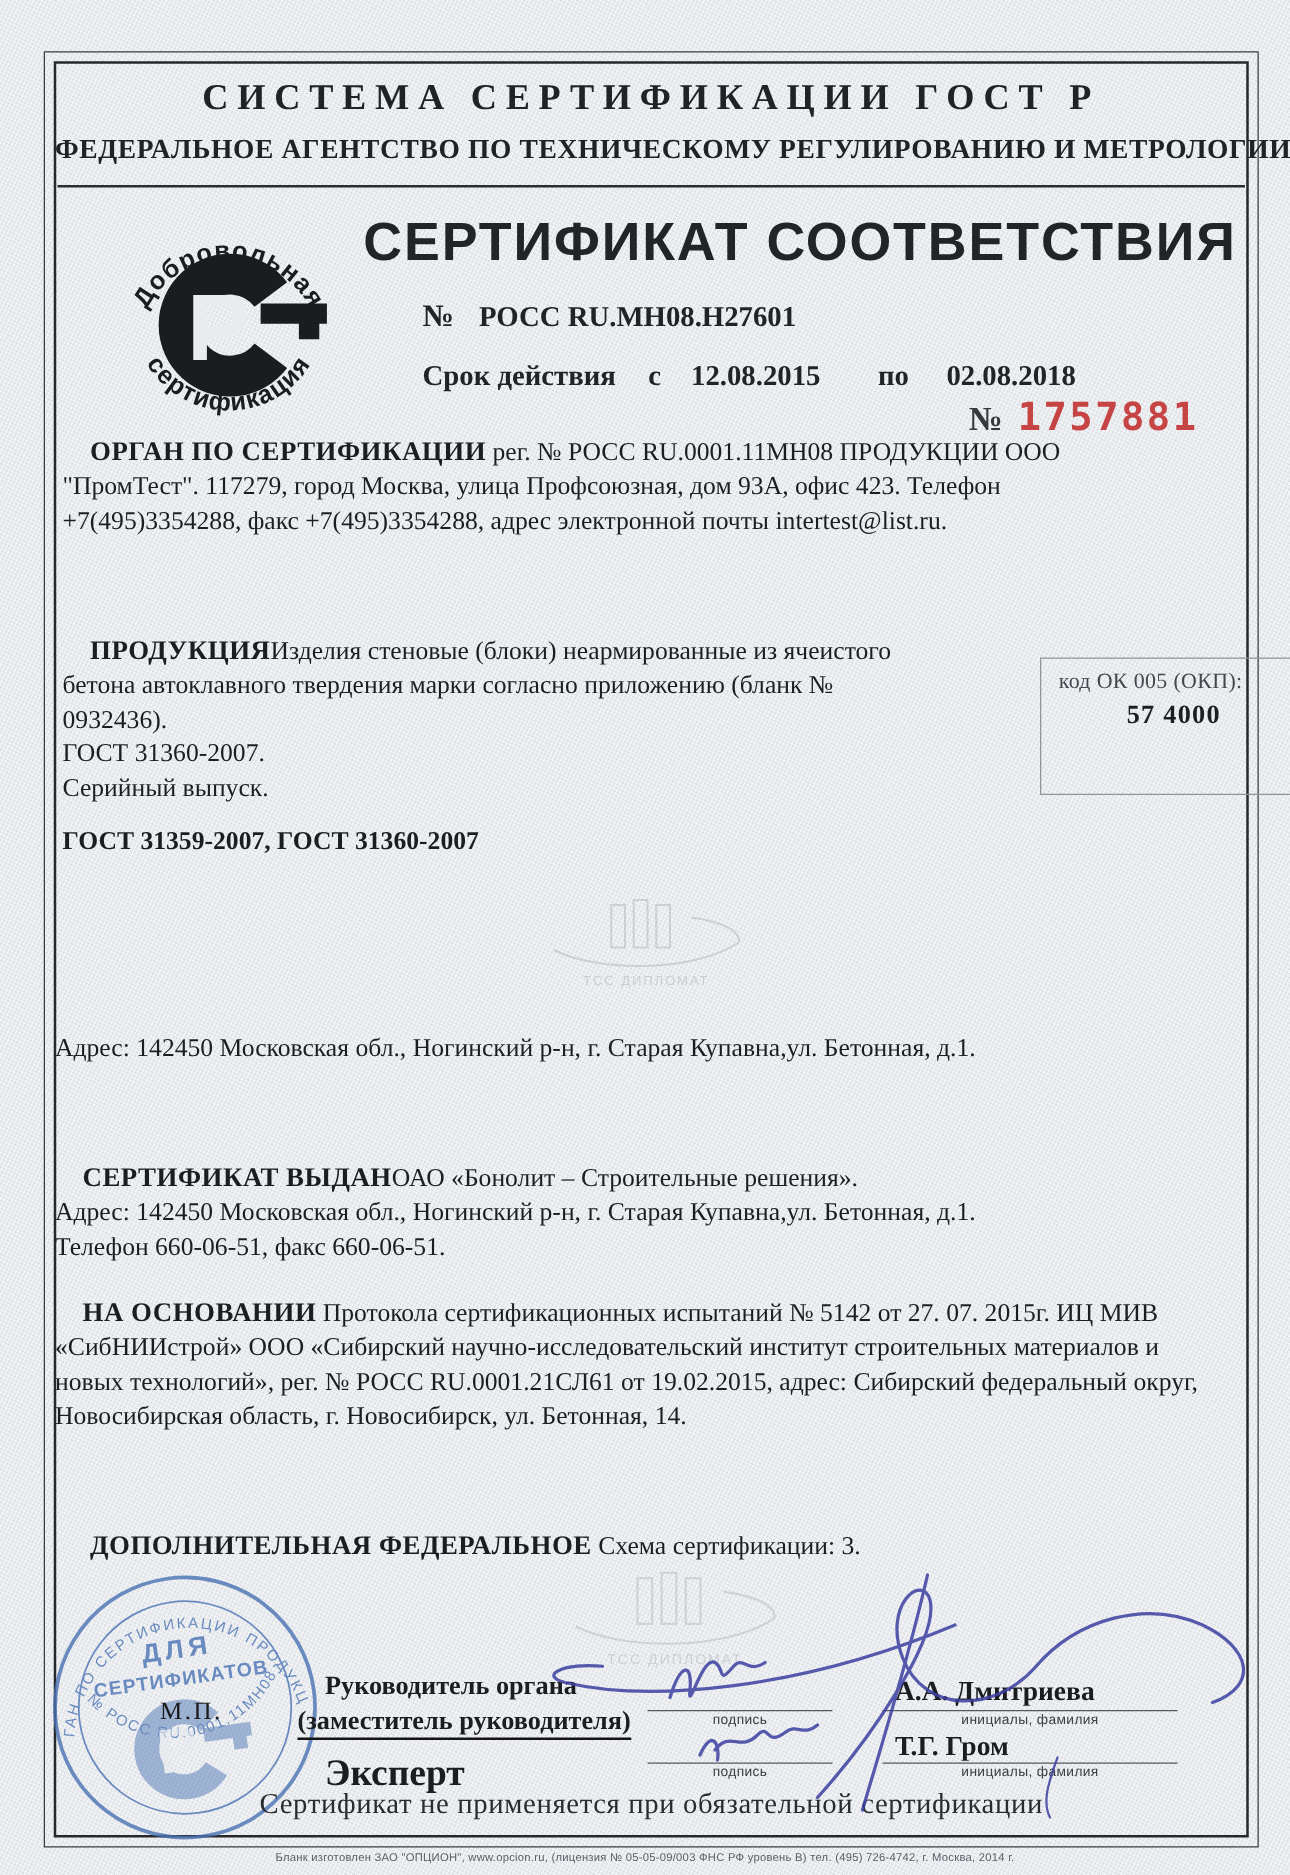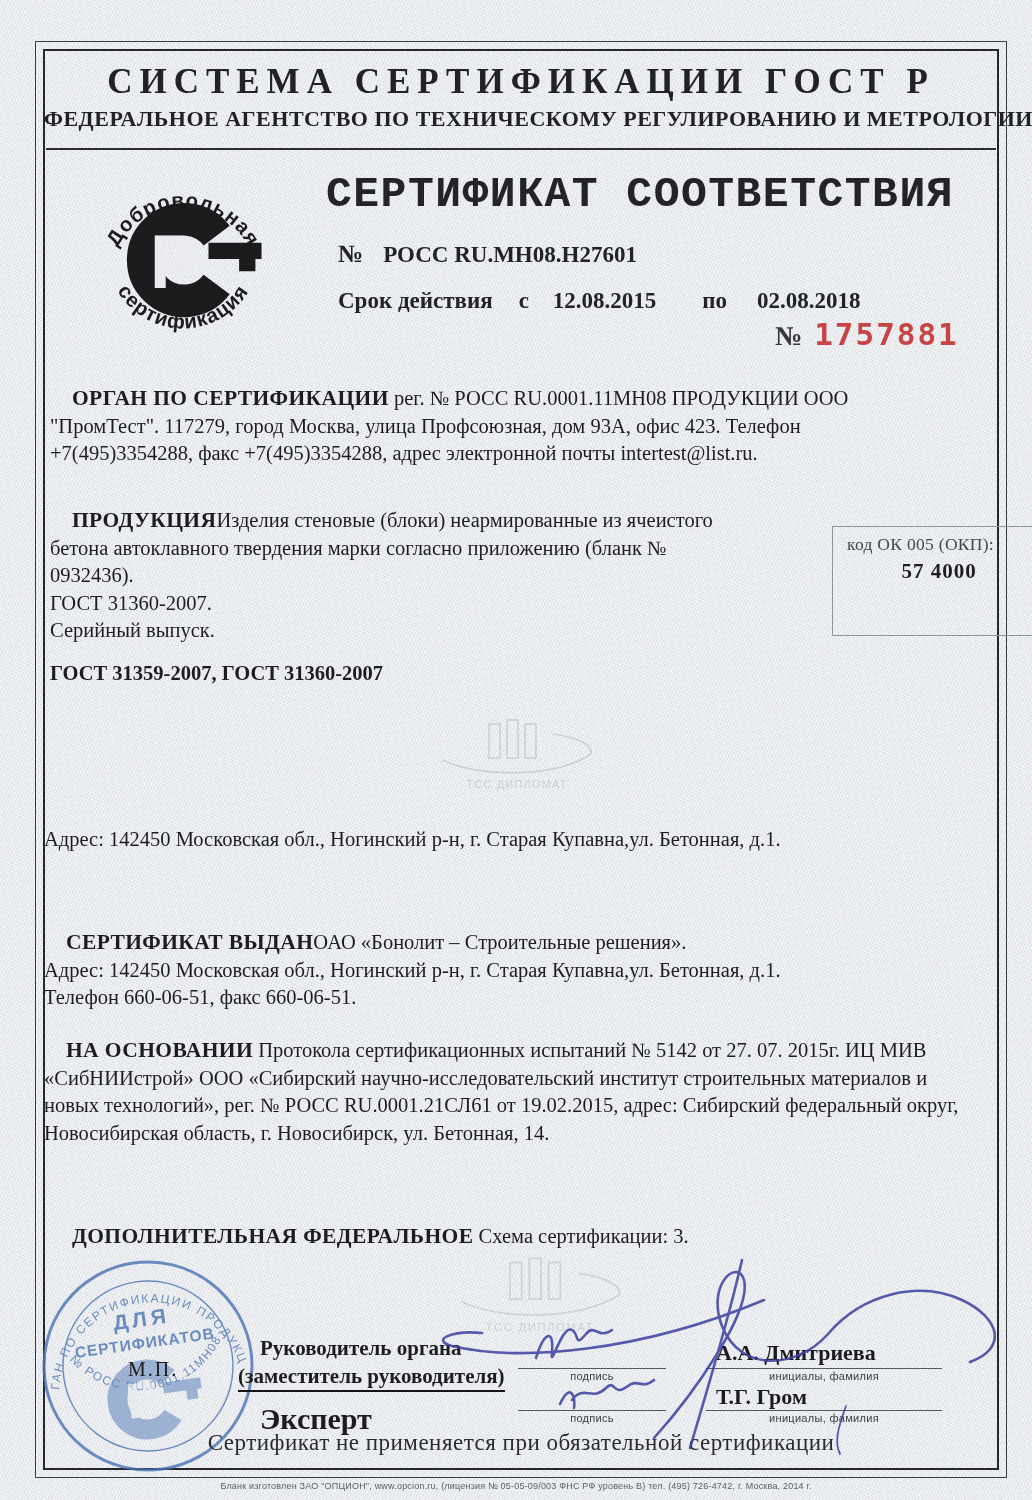--- a/index.html
+++ b/index.html
@@ -8,26 +8,26 @@
     font-family:"Liberation Serif", serif; color:#1c1d1f;
     background-color:#e9ebee;
     background-image:
       repeating-linear-gradient(115deg, rgba(255,255,255,.5) 0px, rgba(255,255,255,.5) 1px, transparent 1px, transparent 3px),
       repeating-linear-gradient(25deg, rgba(176,184,194,.20) 0px, rgba(176,184,194,.20) 1px, transparent 1px, transparent 3px);
   }
   .abs{position:absolute;}
   .frame-outer{position:absolute; left:35px; top:41px; right:25px; bottom:22px; border:1.6px solid #3a3d40;}
   .frame-inner{position:absolute; left:43px; top:49px; right:33px; bottom:30px; border:2.6px solid #26282a;}
   .header-line1{position:absolute; left:44px; right:34px; top:62px; text-align:center;
-    font-weight:bold; font-size:35px; letter-spacing:7px; color:#202225; white-space:nowrap;}
+    font-weight:bold; font-size:29px; letter-spacing:7px; color:#202225; white-space:nowrap;}
   .header-line2{position:absolute; left:44px; right:34px; top:106px; text-align:center;
     font-weight:bold; font-size:22px; letter-spacing:.5px; color:#202225; white-space:nowrap;}
   .header-rule{position:absolute; left:46px; right:36px; top:148px; border-top:2.2px solid #2b2d2f;}
   .doc-title{position:absolute; left:282px; top:170px; width:716px; text-align:center;
-    font-family:Liberation Mono, monospace; font-weight:bold; font-size:43px;
+    font-family:Liberation Sans, sans-serif; font-weight:bold; font-size:43px;
     letter-spacing:1.5px; color:#232426; white-space:nowrap;}
   .certno-line{position:absolute; left:338px; top:240px; font-weight:bold; font-size:23px; color:#212325;}
   .certno-line .no{font-size:25px; margin-right:20px;}
   .validity{position:absolute; left:338px; top:288px; font-weight:bold; font-size:23px; color:#212325;}
   .validity span{display:inline-block;}
   .v-c{margin-left:26px;} .v-d1{margin-left:24px;} .v-po{margin-left:46px;} .v-d2{margin-left:30px;}
   .blankno{position:absolute; left:775px; top:316px; white-space:nowrap;}
   .blankno .no{font-size:27px; font-weight:bold; color:#37393c;}
   .blankno .num{font-family:"DejaVu Sans Mono", monospace; font-size:31px; color:#c64444;
     letter-spacing:2px; margin-left:12px; font-weight:bold;}
@@ -110,21 +110,21 @@
   <div class="certno-line">
     <span class="no">№</span><span>РОСС RU.MH08.H27601</span>
   </div>
   <div class="validity">
     <span>Срок действия</span><span class="v-c">с</span><span class="v-d1">12.08.2015</span><span class="v-po">по</span><span class="v-d2">02.08.2018</span>
   </div>
   <div class="blankno">
     <span class="no">№</span><span class="num">1757881</span>
   </div>
 
-  <p class="sec para" style="left:50px;top:384px;width:840px">
+  <p class="sec para" style="left:50px;top:347px;width:840px">
     <b class="lbl">ОРГАН ПО СЕРТИФИКАЦИИ</b>
     <span>рег. № РОСС RU.0001.11МН08 ПРОДУКЦИИ ООО "ПромТест". 117279, город Москва, улица Профсоюзная, дом 93А, офис 423. Телефон +7(495)3354288, факс +7(495)3354288, адрес электронной почты intertest@list.ru.</span>
   </p>
 
   <div class="sec" style="left:50px;top:506px;width:696px">
     <p class="para"><b class="lbl">ПРОДУКЦИЯ</b><span>Изделия стеновые (блоки) неармированные из ячеистого бетона автоклавного твердения марки согласно приложению (бланк № 0932436).</span></p>
     <div class="line">ГОСТ 31360-2007.</div>
     <div class="line">Серийный выпуск.</div>
   </div>
 

